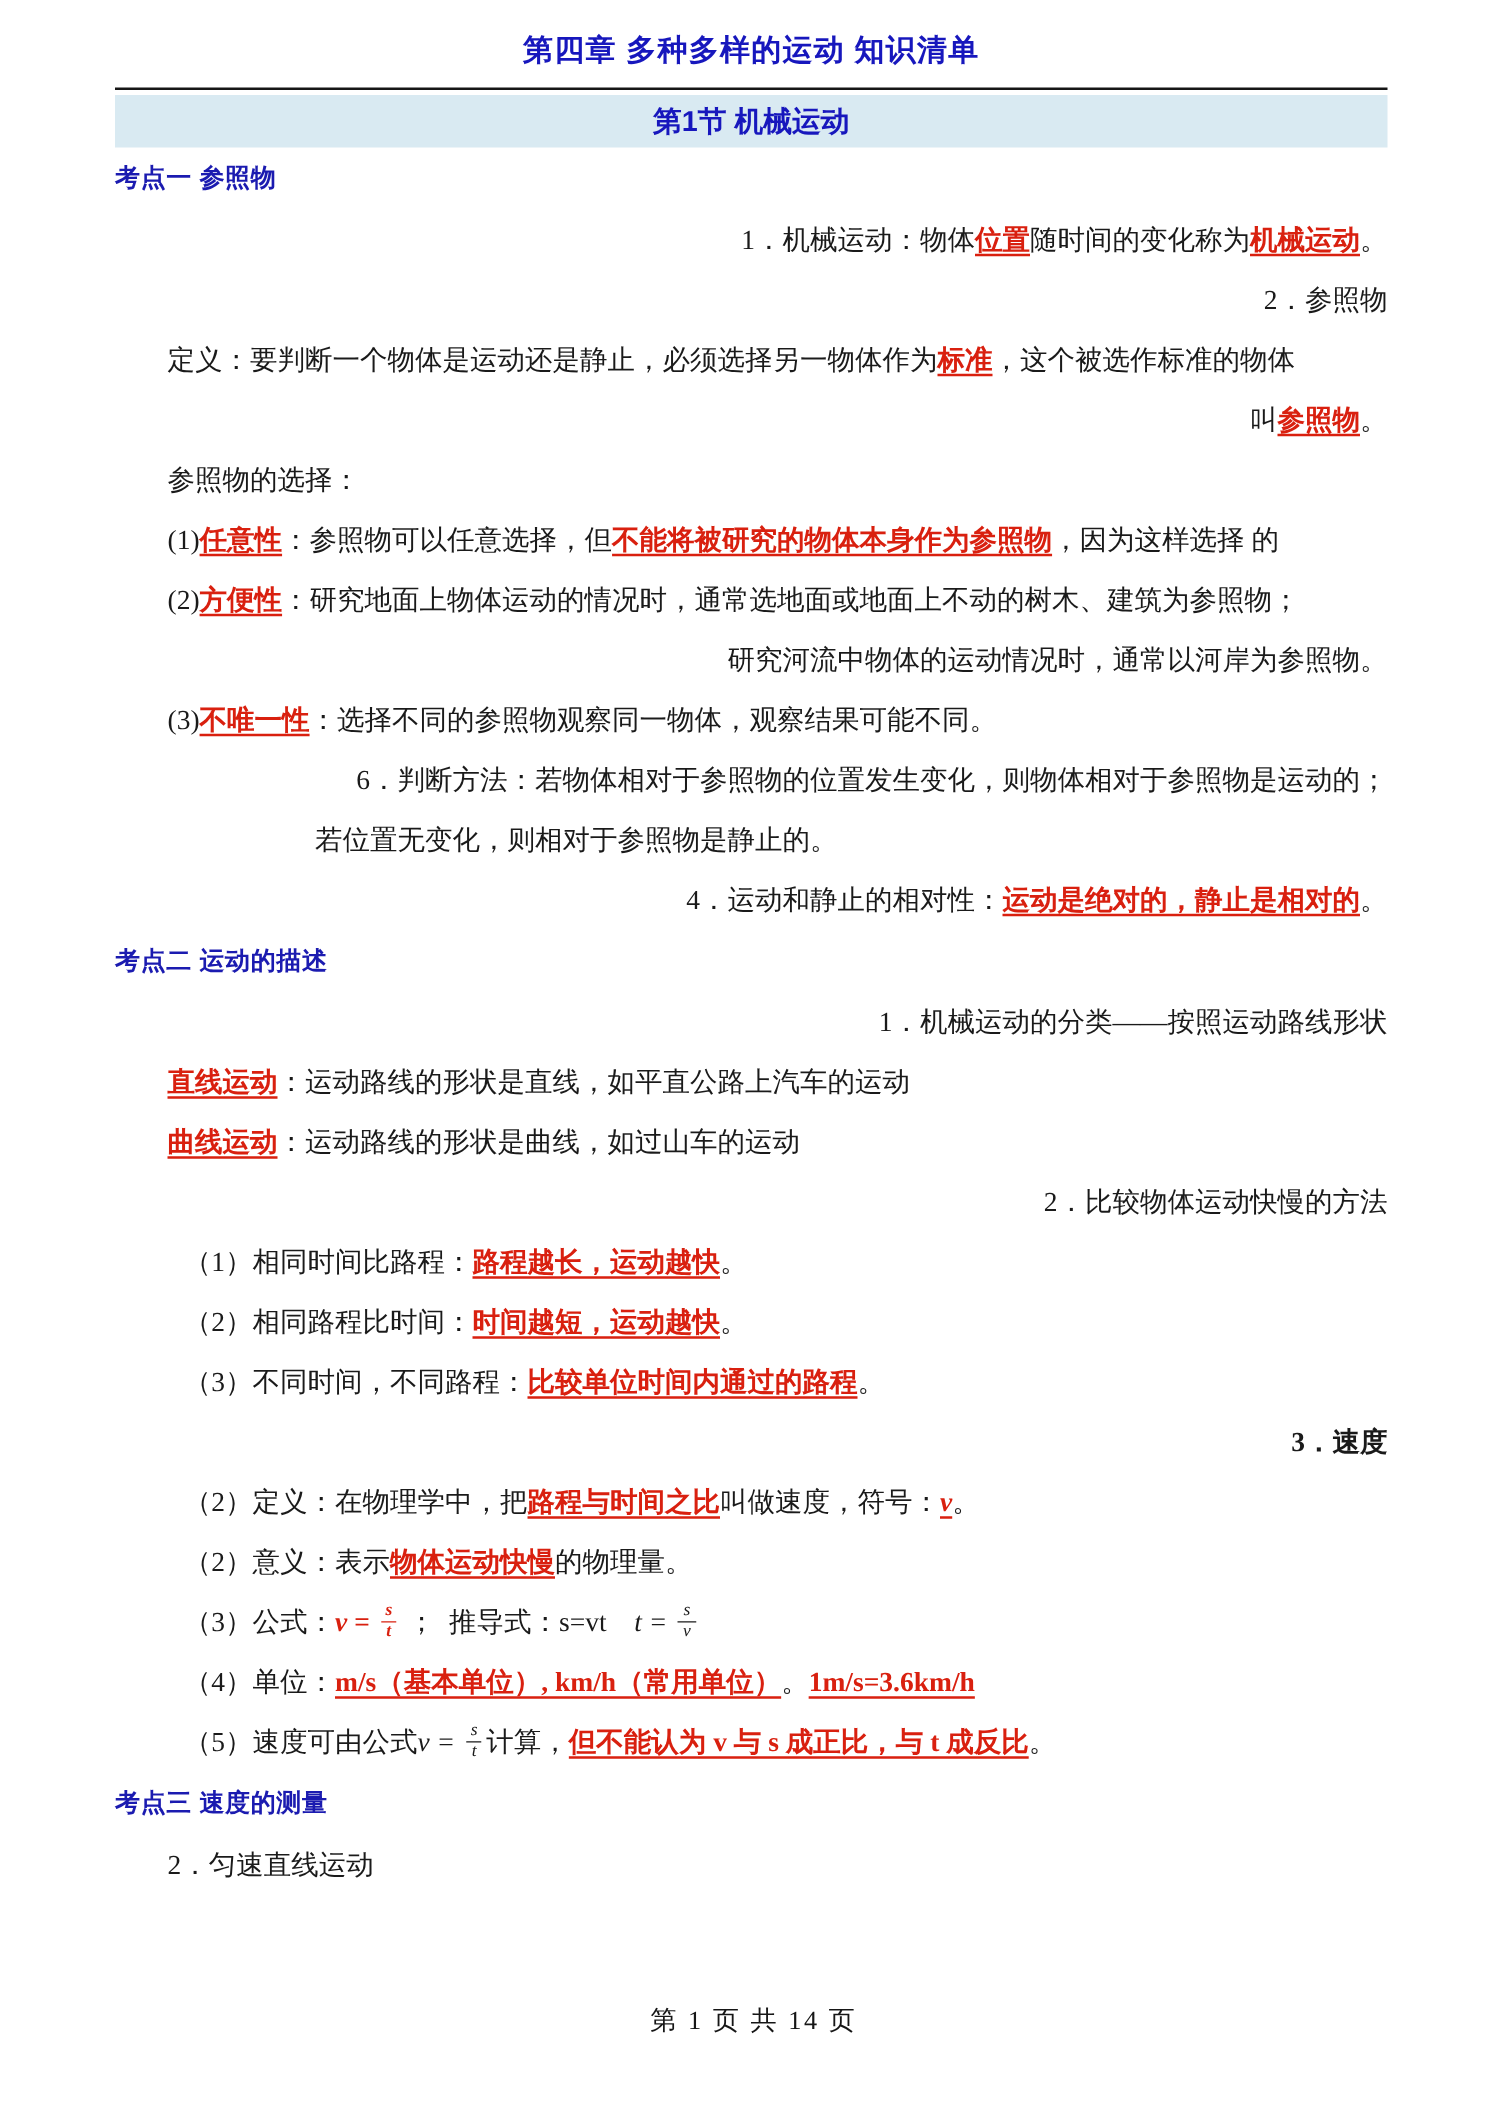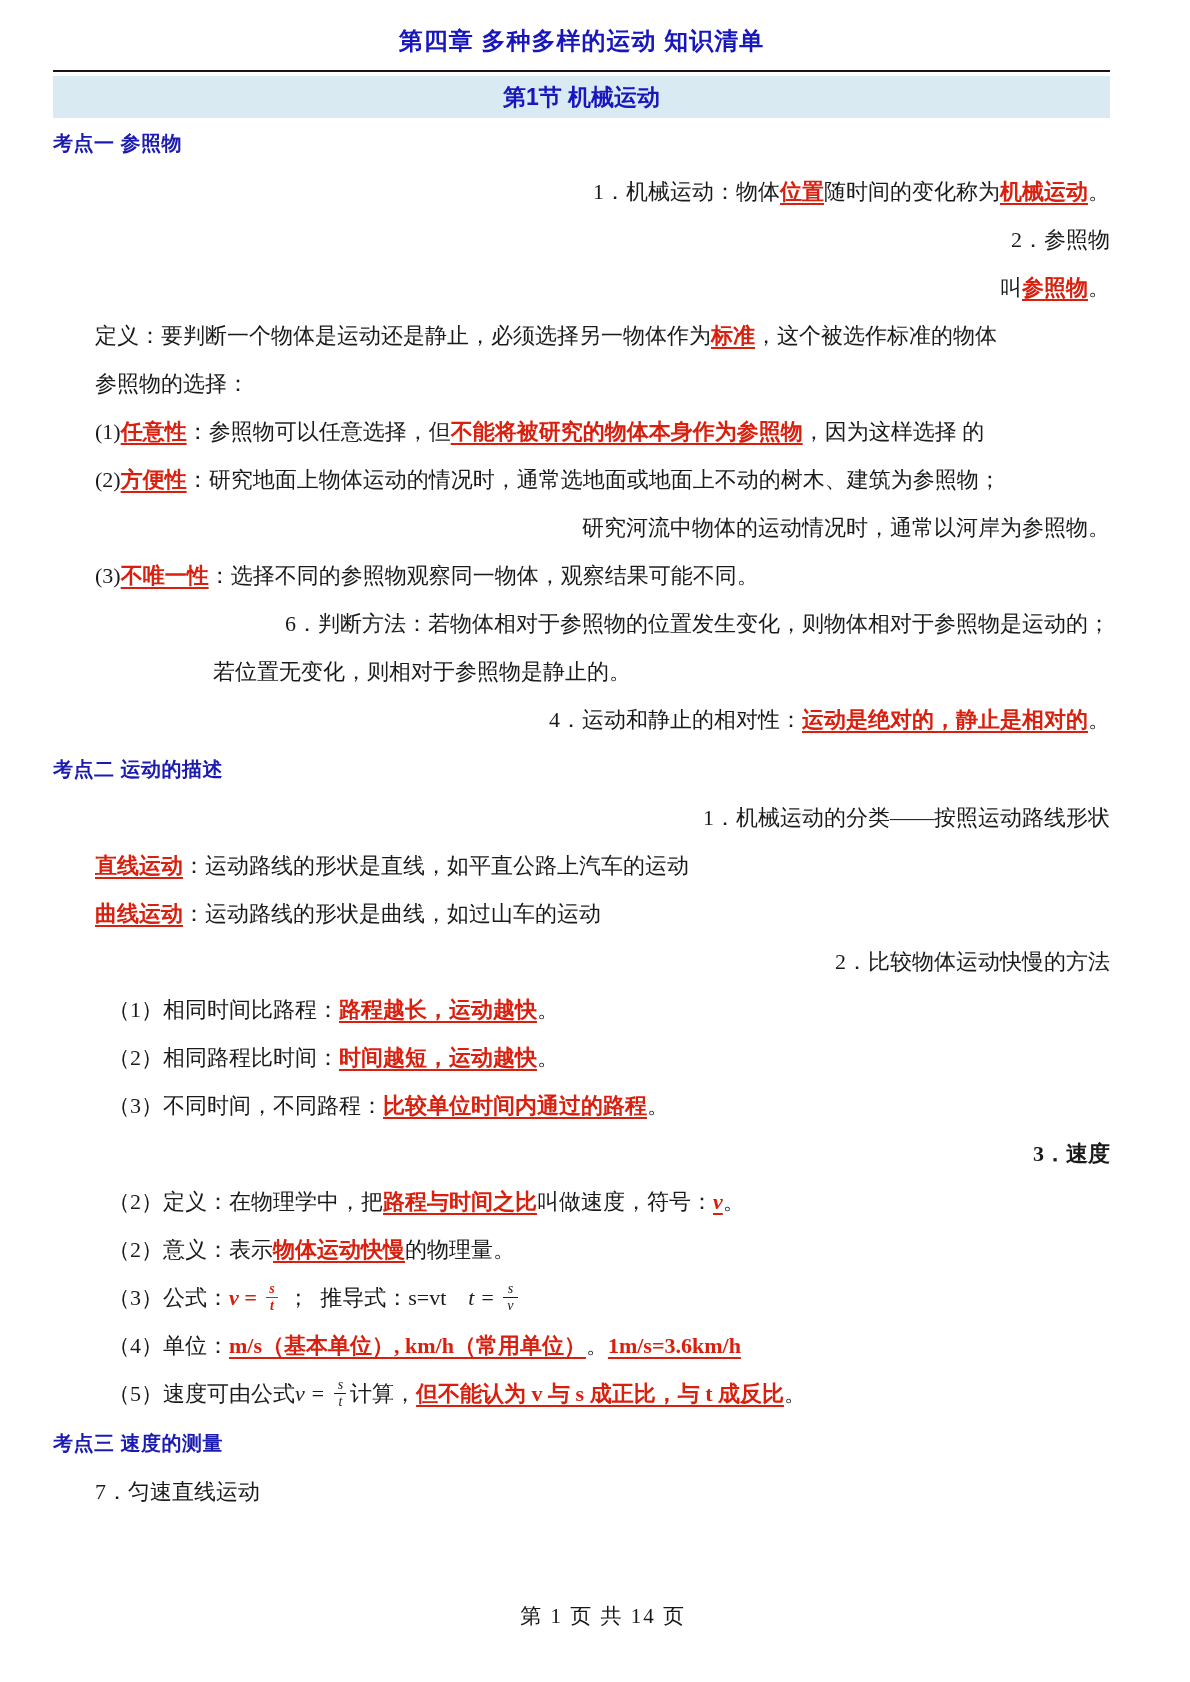--- a/index.html
+++ b/index.html
@@ -9,21 +9,21 @@
     --banner-bg:#d9eaf2;
     --ink:#1a1a1a;
   }
   *{box-sizing:border-box;}
   html,body{margin:0;padding:0;}
   body{
     width:1190px;height:1682px;overflow:hidden;background:#ffffff;
     font-family:"Liberation Serif","DejaVu Serif",serif;
     color:var(--ink);position:relative;
   }
-  .page{padding:22px 80px 0 53px;position:relative;height:1682px;}
+  .page{padding:22px 80px 0 92px;position:relative;height:1682px;}
   .doc-title{
     text-align:center;color:var(--title-blue);font-weight:bold;
     font-size:24px;height:38px;line-height:38px;
     font-family:"Liberation Sans","DejaVu Sans",sans-serif;
     letter-spacing:1px;
   }
   .divider{border:none;border-top:2px solid #161616;margin:10px 0 4px 0;}
   .banner{
     background:var(--banner-bg);color:var(--title-blue);font-weight:bold;
     text-align:center;font-size:23px;height:42px;line-height:42px;
@@ -66,22 +66,22 @@
 <body>
 
 <div class="page">
   <div class="doc-title">第四章 多种多样的运动 知识清单</div>
   <hr class="divider">
   <div class="banner">第1节 机械运动</div>
   <div>
       <div class="heading">考点一 参照物</div>
       <div class="line ind0"><span>1．机械运动：物体</span><span class="hl">位置</span><span>随时间的变化称为</span><span class="hl">机械运动</span><span>。</span></div>
       <div class="line ind0"><span>2．参照物</span></div>
+      <div class="line ind1"><span>定义：要判断一个物体是运动还是静止，必须选择另一物体作为</span><span class="hl">标准</span><span>，这个被选作标准的物体</span></div>
       <div class="line ind0"><span>叫</span><span class="hl">参照物</span><span>。</span></div>
-      <div class="line ind1"><span>定义：要判断一个物体是运动还是静止，必须选择另一物体作为</span><span class="hl">标准</span><span>，这个被选作标准的物体</span></div>
       <div class="line ind1"><span>参照物的选择：</span></div>
       <div class="line ind1"><span>(1)</span><span class="hl">任意性</span><span>：参照物可以任意选择，但</span><span class="hl">不能将被研究的物体本身作为参照物</span><span>，因为这样选择 的</span></div>
       <div class="line ind1"><span>(2)</span><span class="hl">方便性</span><span>：研究地面上物体运动的情况时，通常选地面或地面上不动的树木、建筑为参照物；</span></div>
       <div class="line ind0"><span>研究河流中物体的运动情况时，通常以河岸为参照物。</span></div>
       <div class="line ind1"><span>(3)</span><span class="hl">不唯一性</span><span>：选择不同的参照物观察同一物体，观察结果可能不同。</span></div>
       <div class="line ind0"><span>6．判断方法：若物体相对于参照物的位置发生变化，则物体相对于参照物是运动的；</span></div>
       <div class="line ind3"><span>若位置无变化，则相对于参照物是静止的。</span></div>
       <div class="line ind0"><span>4．运动和静止的相对性：</span><span class="hl">运动是绝对的，静止是相对的</span><span>。</span></div>
       <div class="heading">考点二 运动的描述</div>
       <div class="line ind0"><span>1．机械运动的分类——按照运动路线形状</span></div>
@@ -91,16 +91,16 @@
       <div class="line ind2"><span>（1）相同时间比路程：</span><span class="hl">路程越长，运动越快</span><span>。</span></div>
       <div class="line ind2"><span>（2）相同路程比时间：</span><span class="hl">时间越短，运动越快</span><span>。</span></div>
       <div class="line ind2"><span>（3）不同时间，不同路程：</span><span class="hl">比较单位时间内通过的路程</span><span>。</span></div>
       <div class="line ind0"><span class="bold">3．速度</span></div>
       <div class="line ind2"><span>（2）定义：在物理学中，把</span><span class="hl">路程与时间之比</span><span>叫做速度，符号：</span><span class="hl math">v</span><span>。</span></div>
       <div class="line ind2"><span>（2）意义：表示</span><span class="hl">物体运动快慢</span><span>的物理量。</span></div>
       <div class="line ind2"><span>（3）公式：</span><span class="red math bold">v = </span><span class="frac red bold"><span class="num">s</span><span class="den">t</span></span><span> ；  推导式：s=vt　</span><span class="math">t = </span><span class="frac"><span class="num">s</span><span class="den">v</span></span></div>
       <div class="line ind2"><span>（4）单位：</span><span class="hl">m/s（基本单位）, km/h（常用单位）</span><span>。</span><span class="hl">1m/s=3.6km/h</span></div>
       <div class="line ind2"><span>（5）速度可由公式</span><span class="math">v = </span><span class="frac"><span class="num">s</span><span class="den">t</span></span><span>计算，</span><span class="hl">但不能认为 v 与 s 成正比，与 t 成反比</span><span>。</span></div>
       <div class="heading">考点三 速度的测量</div>
-      <div class="line ind1"><span>7．匀速直线运动</span></div>
+      <div class="line ind1"><span>2．匀速直线运动</span></div>
     </div>
   <div class="page-footer">第 1 页 共 14 页</div>
 </div>
 
 </body></html>

